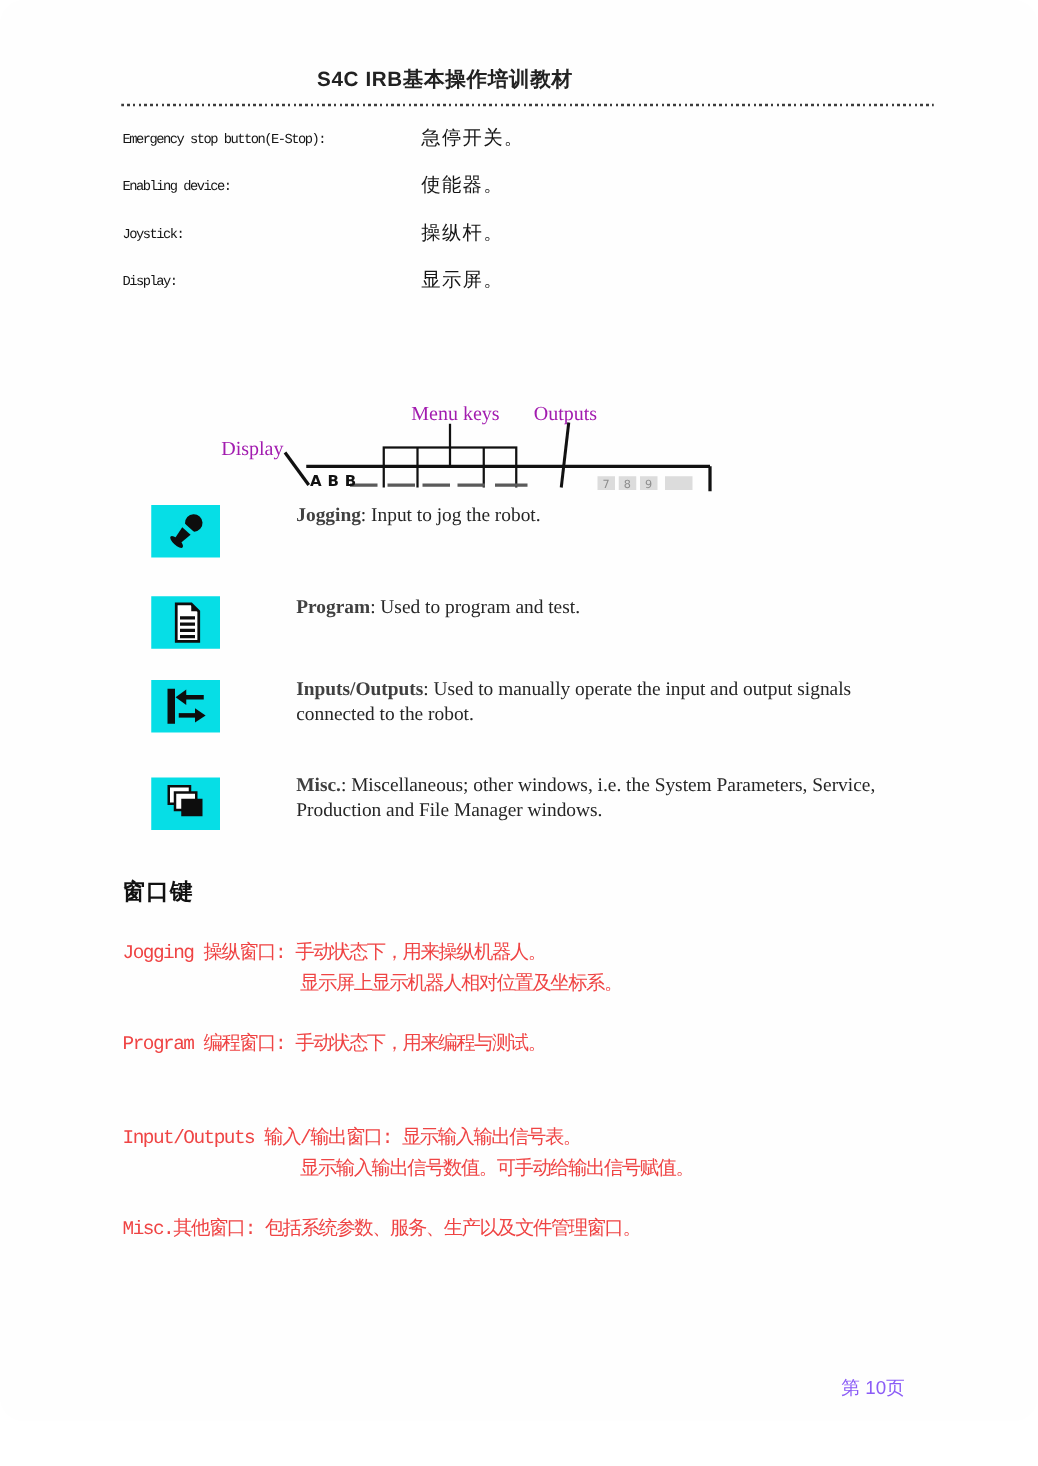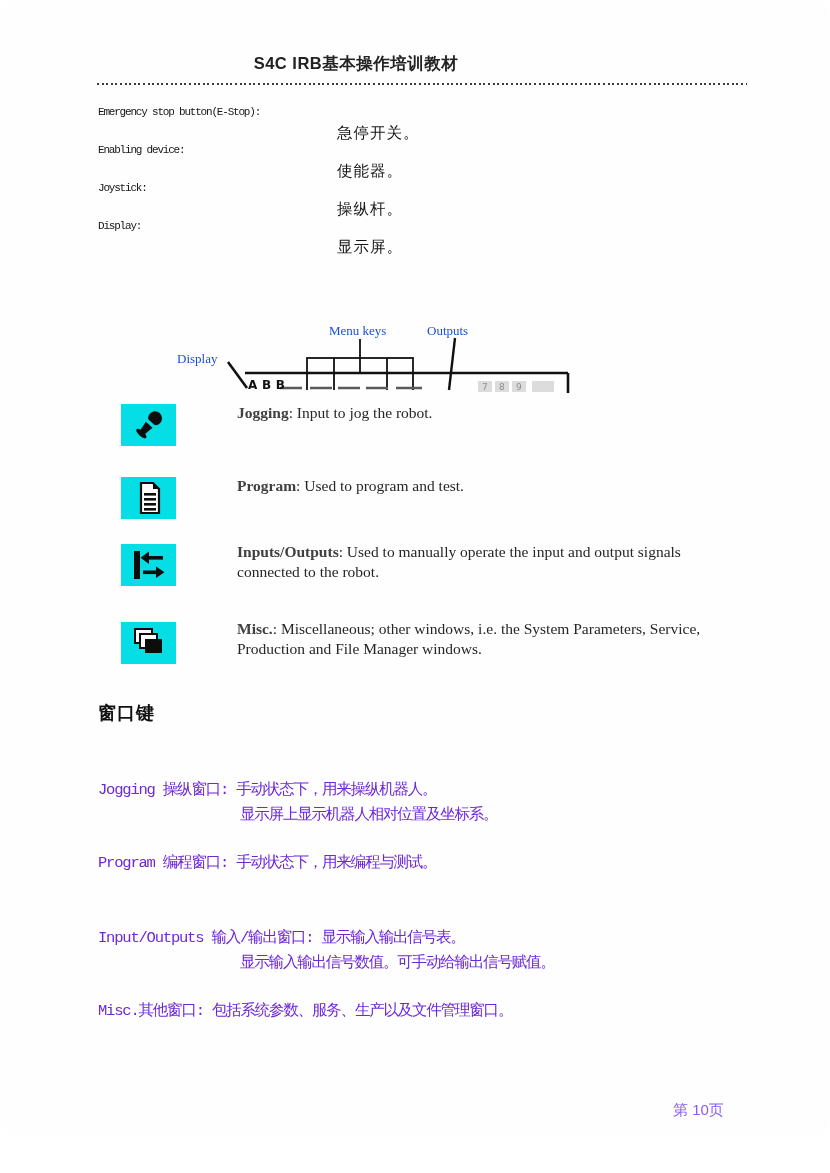--- a/index.html
+++ b/index.html
@@ -7,32 +7,32 @@
         font-family:"Liberation Sans","DejaVu Sans",sans-serif;color:#1c1c1c;border-radius:19px;}
   .abs{position:absolute;}
 
   .doc-title{left:0;top:53px;width:712px;text-align:center;font-size:16.5px;font-weight:bold;
              letter-spacing:.5px;color:#222;}
   .dash-rule{left:97px;top:83px;width:650px;height:2.4px;
              background:repeating-linear-gradient(90deg,#3c3c3c 0 2px,transparent 2px 4.6px);}
 
   .mono{font-family:"Liberation Mono","DejaVu Sans Mono",monospace;letter-spacing:-1.2px;}
   .def-label{left:98px;font-size:11px;line-height:16px;color:#151515;}
-  .def-value{left:337px;font-size:15.5px;line-height:16px;letter-spacing:1px;color:#151515;margin-top:22px;}
+  .def-value{left:337px;font-size:15.5px;line-height:16px;letter-spacing:1px;color:#151515;}
 
-  .diag-label{font-family:"Liberation Serif","DejaVu Serif",serif;font-size:13px;color:#1d4ed8;}
+  .diag-label{font-family:"Liberation Serif","DejaVu Serif",serif;font-size:16px;color:#a21caf;}
   .diagram-svg{left:170px;top:315px;}
 
   .icon-box{width:55px;height:42px;background:#06DEE6;display:flex;align-items:center;justify-content:center;}
   .menu-text{left:237px;width:502px;font-family:"Liberation Serif","DejaVu Serif",serif;
              font-size:15.5px;line-height:20px;color:#262626;}
   .menu-text b{font-weight:bold;color:#404040;}
 
   .section-heading{left:98px;top:701px;font-size:18px;font-weight:bold;color:#111;letter-spacing:1px;}
-  .para{left:98px;width:660px;font-size:15.5px;line-height:25px;color:#6d28d9;margin-top:28px;}
+  .para{left:98px;width:660px;font-size:15.5px;line-height:25px;color:#ef4444;}
   .para .cont{display:block;margin-left:142px;}
   .footer{left:673px;top:1101px;font-size:15px;color:#8b5cf6;}
 
   .bottom-bar{left:236px;top:1161px;width:154px;height:11px;background:#1c2b6e;border-radius:2px;}
   .bottom-bar .chip{position:absolute;left:11px;top:2px;width:12px;height:7px;background:#2fc9b4;}
 </style>
 </head>
 <body>
 
 <div class="page">

